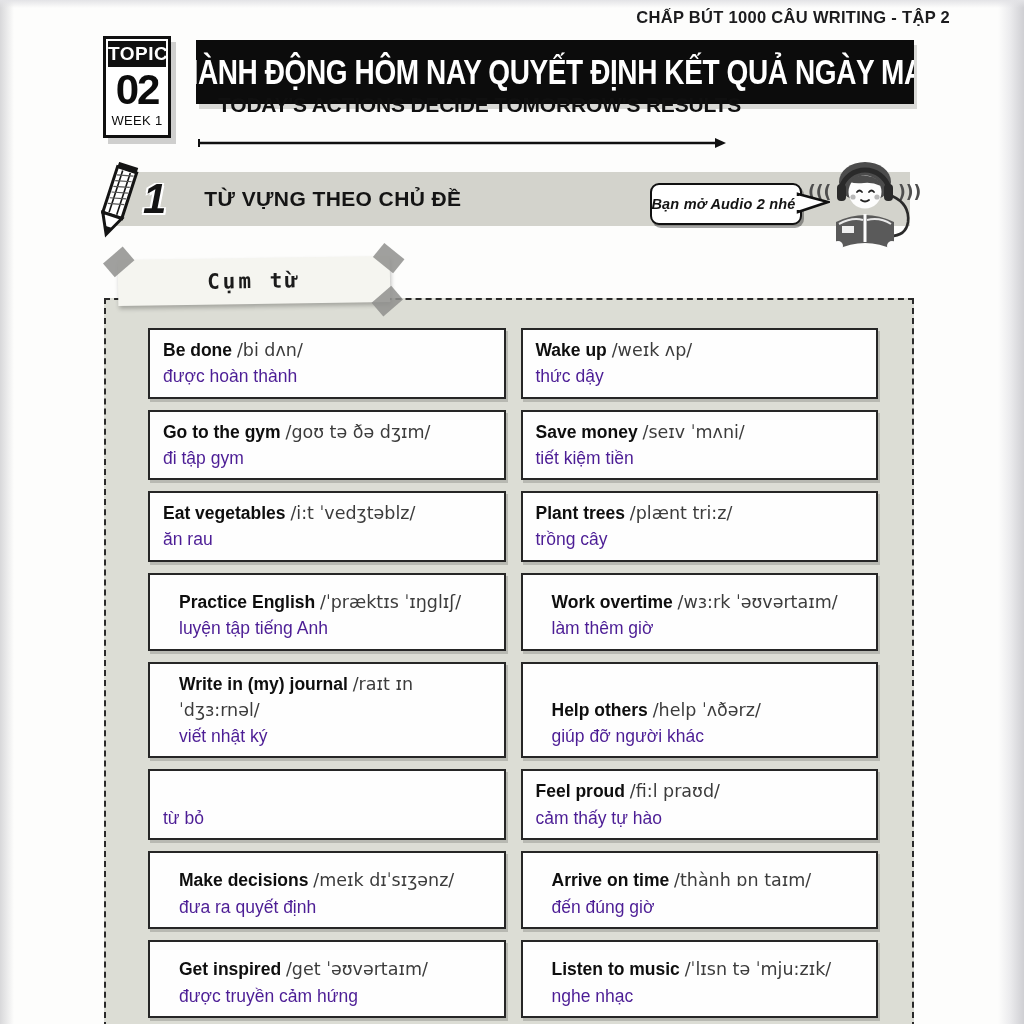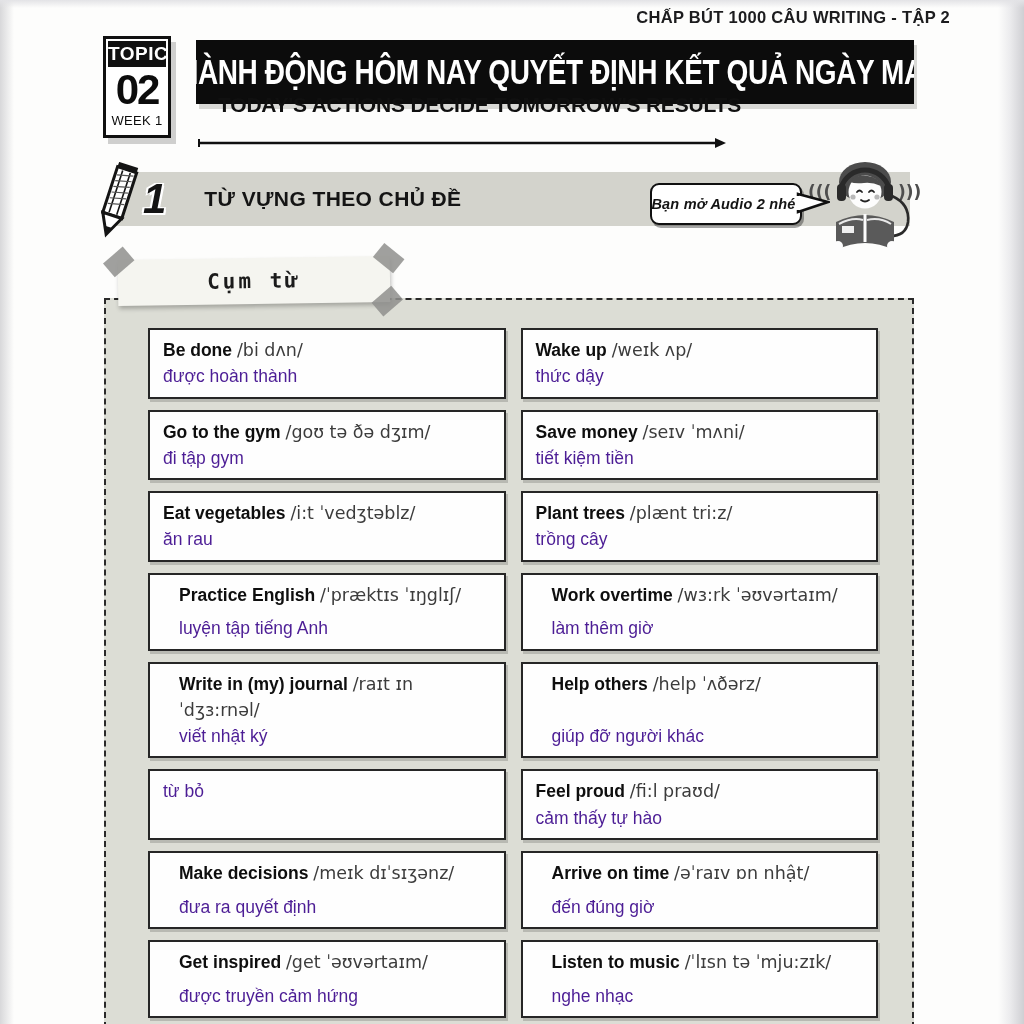--- a/index.html
+++ b/index.html
@@ -108,21 +108,21 @@
     box-sizing:border-box;border:2px dashed #2a2a2a;background:#dcddd5;
   }
   .vocab-grid{
     margin:28px 34px 0 42px;
     display:grid;grid-template-columns:1fr 1fr;column-gap:15px;row-gap:11px;
   }
   .vocab-card{
     box-sizing:border-box;background:#fefefe;border:2px solid #262626;
     box-shadow:2px 3px 0 rgba(0,0,0,.16);
     min-height:56px;padding:7px 13px;
-    display:flex;flex-direction:column;justify-content:space-between;
+    display:flex;flex-direction:column;justify-content:flex-end;
     font-size:17.5px;line-height:1.5;
   }
   .vocab-card.tall{min-height:78px;padding-left:29px;}
   .vocab-term{font-weight:bold;color:#0e0e0e;}
   .vocab-ipa{font-family:"DejaVu Sans", sans-serif;color:#3c3c3c;}
   .vocab-vi{color:#4c1d95;}
   .vocab-card.tall .vocab-vi{display:block;}
 </style>
 </head>
 <body>
@@ -259,21 +259,21 @@
       </div>
       <div class="vocab-card">
         <span><span class="vocab-term">Feel proud </span><span class="vocab-ipa">/fi:l praʊd/ </span></span>
         <span class="vocab-vi">cảm thấy tự hào</span>
       </div>
       <div class="vocab-card tall">
         <span><span class="vocab-term">Make decisions </span><span class="vocab-ipa">/meɪk dɪˈsɪʒənz/</span></span>
         <span class="vocab-vi">đưa ra quyết định</span>
       </div>
       <div class="vocab-card tall">
-        <span><span class="vocab-term">Arrive on time </span><span class="vocab-ipa">/əˈraɪv ɒn nhật/</span></span>
+        <span><span class="vocab-term">Arrive on time </span><span class="vocab-ipa">/thành ɒn taɪm/</span></span>
         <span class="vocab-vi">đến đúng giờ</span>
       </div>
       <div class="vocab-card tall">
         <span><span class="vocab-term">Get inspired </span><span class="vocab-ipa">/get ˈəʊvərtaɪm/</span></span>
         <span class="vocab-vi">được truyền cảm hứng</span>
       </div>
       <div class="vocab-card tall">
         <span><span class="vocab-term">Listen to music </span><span class="vocab-ipa">/ˈlɪsn tə ˈmju:zɪk/</span></span>
         <span class="vocab-vi">nghe nhạc</span>
       </div>

